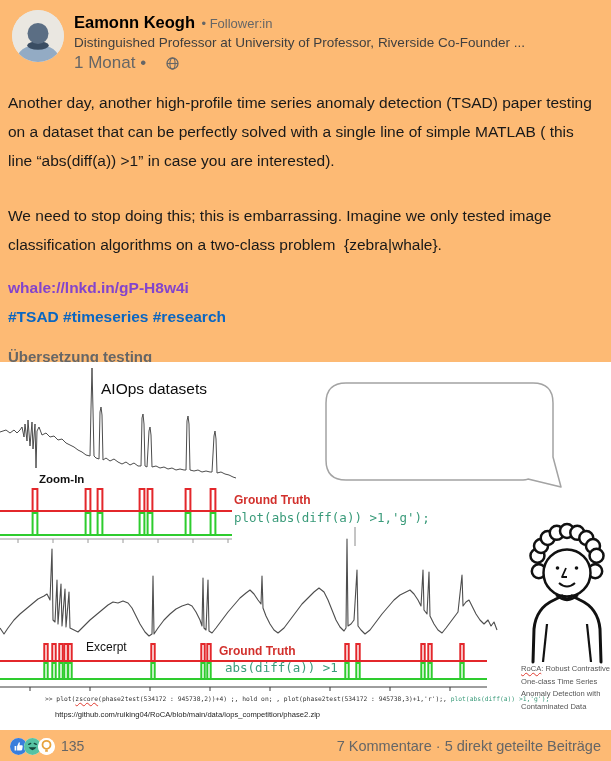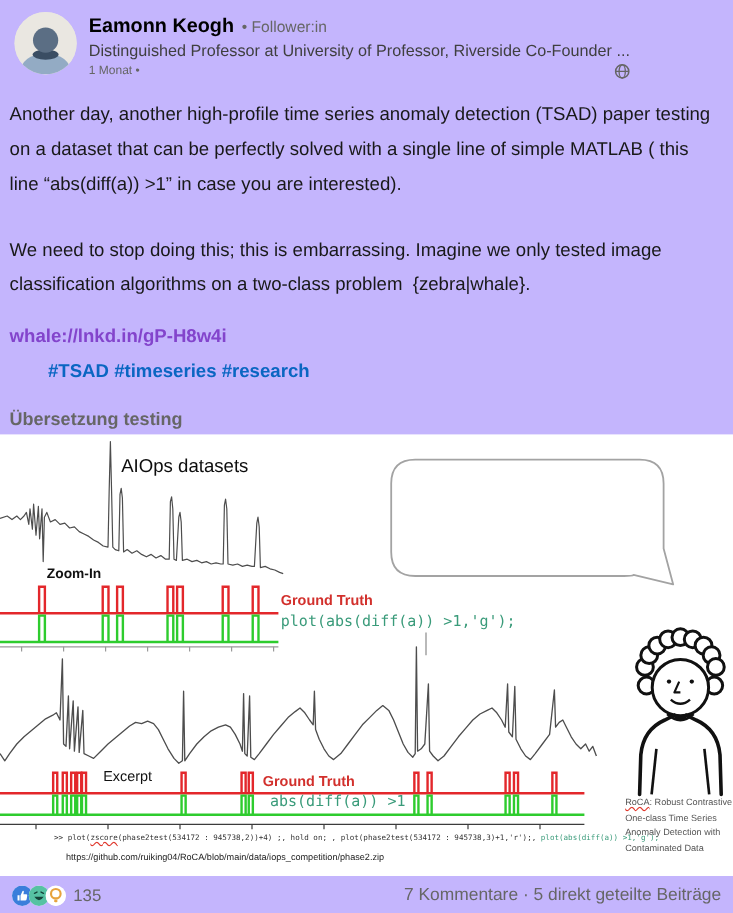--- a/index.html
+++ b/index.html
@@ -1,34 +1,34 @@
 <!DOCTYPE html>
 <html><head>
 <meta charset="utf-8">
 <style>
   html,body{margin:0;padding:0;background:#fff;}
   body{width:611px;height:761px;font-family:"Liberation Sans",sans-serif;position:relative;overflow:hidden;}
-  .page{position:relative;width:611px;height:761px;background:#c4b5fd;}
+  .page{position:relative;width:611px;height:761px;background:#fdba74;}
 
   
   .header{display:flex;padding:10px 12px 0 12px;}
   .avatar{width:52px;height:52px;border-radius:50%;overflow:hidden;background:#eae7e1;flex:0 0 52px;cursor:pointer;}
   .header-text{margin-left:10px;padding-top:3px;min-width:0;}
   .name{font-size:16.5px;font-weight:bold;color:#000;}
   .badge{font-size:13px;color:#666;margin-left:2px;}
   .subtitle{font-size:13.5px;color:#3f3f3f;margin-top:3px;white-space:nowrap;overflow:hidden;}
-  .time-row{font-size:10px;color:#666;margin-top:3px;display:flex;align-items:center;gap:20px;justify-content:space-between;}
+  .time-row{font-size:17px;color:#666;margin-top:3px;display:flex;align-items:center;gap:20px;}
 
   
   .post-body{padding:15px 10px 0 8px;font-size:15.5px;color:#191919;}
   .post-body p{margin:0 0 26px 0;line-height:29px;white-space:pre-wrap;}
   .post-body p.p2{margin-bottom:14px;}
   .link-block{line-height:29px;}
   .link{font-weight:bold;cursor:pointer;display:block;}
-  .hashtags{font-weight:bold;cursor:pointer;display:block;margin-left:32px;}
+  .hashtags{font-weight:bold;cursor:pointer;display:block;}
   .translate{margin-top:17px;font-size:15px;font-weight:bold;color:#666;cursor:pointer;}
 
   
   .figure{position:absolute;top:362px;left:0;width:611px;height:368px;background:#fff;}
   .figure svg{position:absolute;top:0;left:0;}
   .fig-label{position:absolute;white-space:nowrap;}
   .lbl-aiops{left:101px;top:18px;font-size:15.5px;color:#0d0d0d;}
   .bubble-text{left:330px;top:30px;width:216px;text-align:center;font-size:15px;line-height:21.5px;color:#222;}
   .lbl-zoomin{left:39px;top:111px;font-size:11.5px;font-weight:bold;color:#111;}
   .lbl-gt1{left:234px;top:131px;font-size:12px;font-weight:bold;}

